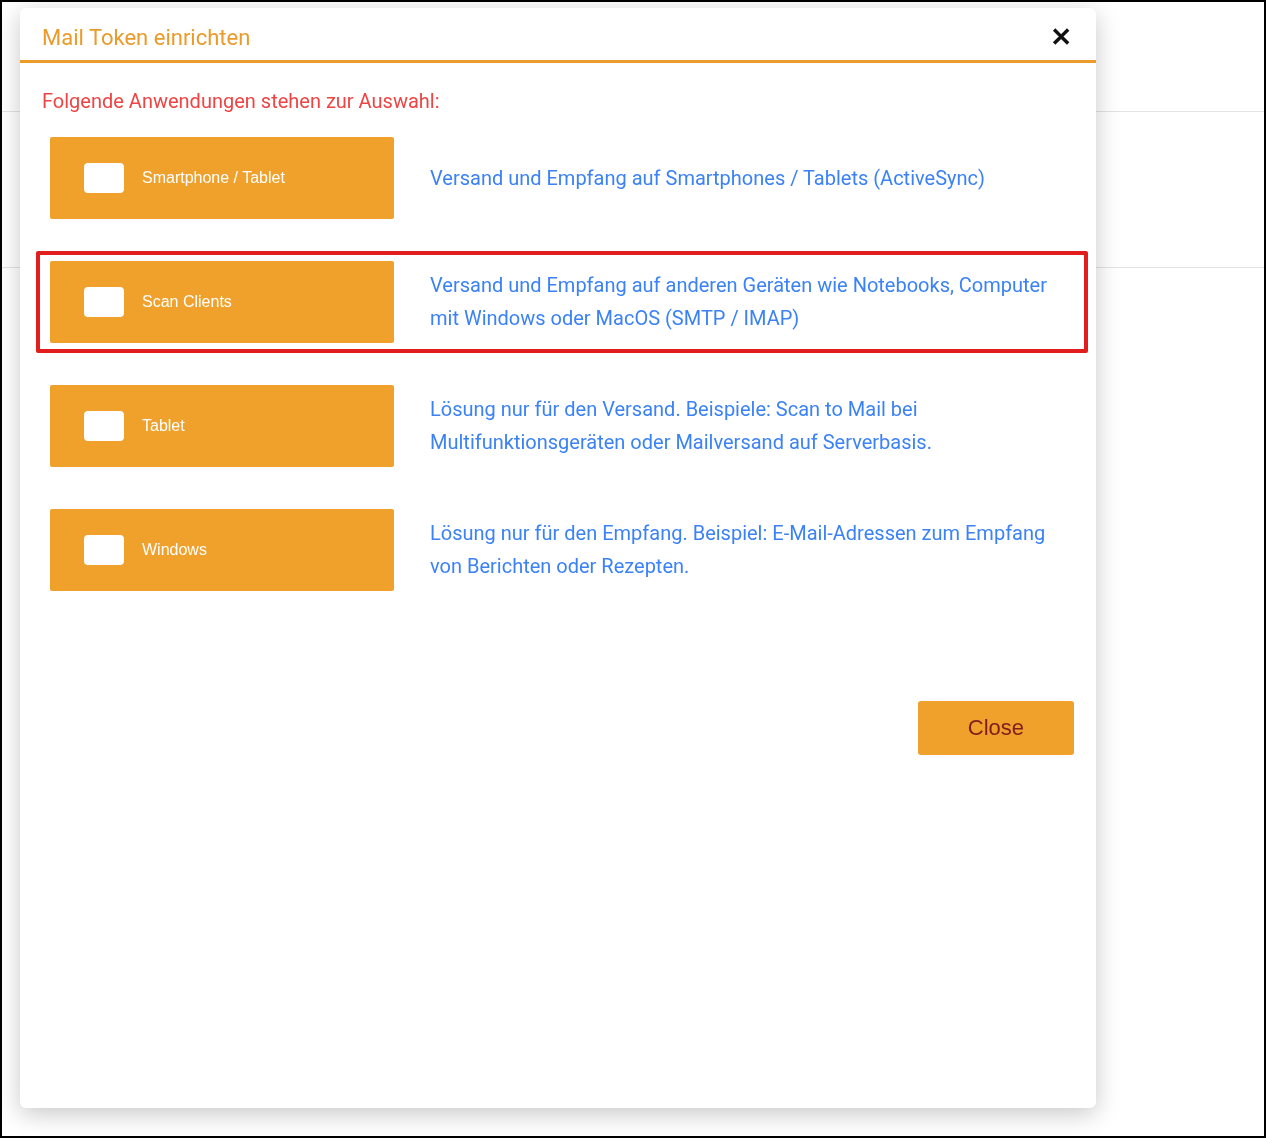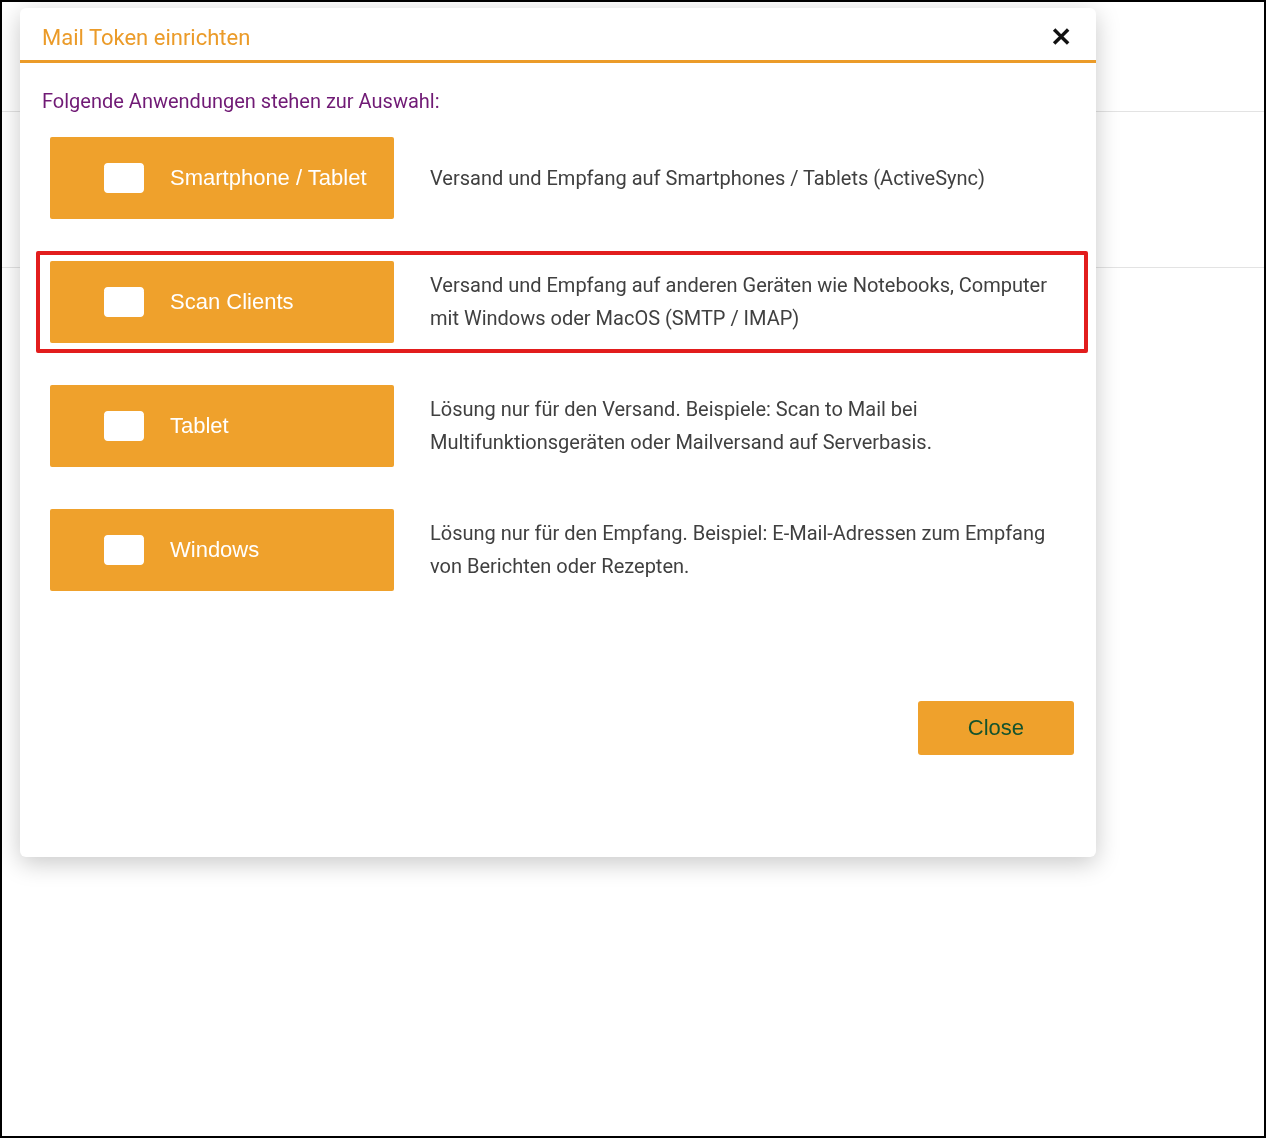--- a/index.html
+++ b/index.html
@@ -30,21 +30,21 @@
       position: absolute;
       left: 0; right: 0;
       height: 0;
       border-bottom: 1px solid #e3e3e3;
     }
     .modal {
       position: absolute;
       top: 6px;
       left: 18px;
       width: 1076px;
-      height: 849px;
+      height: 1100px;
       background: #fff;
       border-radius: 6px;
       box-shadow: 0 6px 24px rgba(0,0,0,0.22);
       z-index: 10;
       display: flex;
       flex-direction: column;
     }
     .modal-header {
       display: flex;
       align-items: center;
@@ -66,21 +66,21 @@
       border: none;
       line-height: 1;
       padding: 0 2px;
     }
     .modal-body {
       padding: 26px 22px 10px 22px;
       flex: 0 0 auto;
     }
     .intro-text {
       font-size: 20px;
-      color: #701a75;
+      color: #ef4444;
       margin-bottom: 24px;
     }
     .options {
       display: flex;
       flex-direction: column;
       gap: 42px;
       padding-left: 8px;
     }
     .option-row {
       display: flex;
@@ -97,53 +97,53 @@
       border: 4px solid #e21d1d;
       border-radius: 2px;
       pointer-events: none;
     }
     .option-button {
       width: 344px;
       height: 82px;
       background: #efa12c;
       border: none;
       color: #fff;
-      font-size: 22px;
+      font-size: 16px;
       font-weight: 400;
       display: flex;
       align-items: center;
-      gap: 24px;
-      padding-left: 52px;
+      gap: 16px;
+      padding-left: 32px;
       cursor: pointer;
       flex: 0 0 344px;
       border-radius: 2px;
     }
     .envelope-icon {
       width: 44px;
       height: 30px;
       fill: #fff;
       display: inline-block;
     }
     .option-desc {
       font-size: 20px;
-      color: #404040;
+      color: #3b82f6;
       line-height: 1.65;
     }
     .option-desc b {
       font-weight: 400;
     }
     .modal-footer {
       display: flex;
       justify-content: flex-end;
       padding: 0 22px;
       margin-top: 100px;
     }
     .close-button {
       background: #efa12c;
-      color: #14532d;
+      color: #7f1d1d;
       border: none;
       font-size: 22px;
       font-weight: 400;
       padding: 14px 50px;
       border-radius: 3px;
       cursor: pointer;
     }
   </style>
 </head>
 <body>

